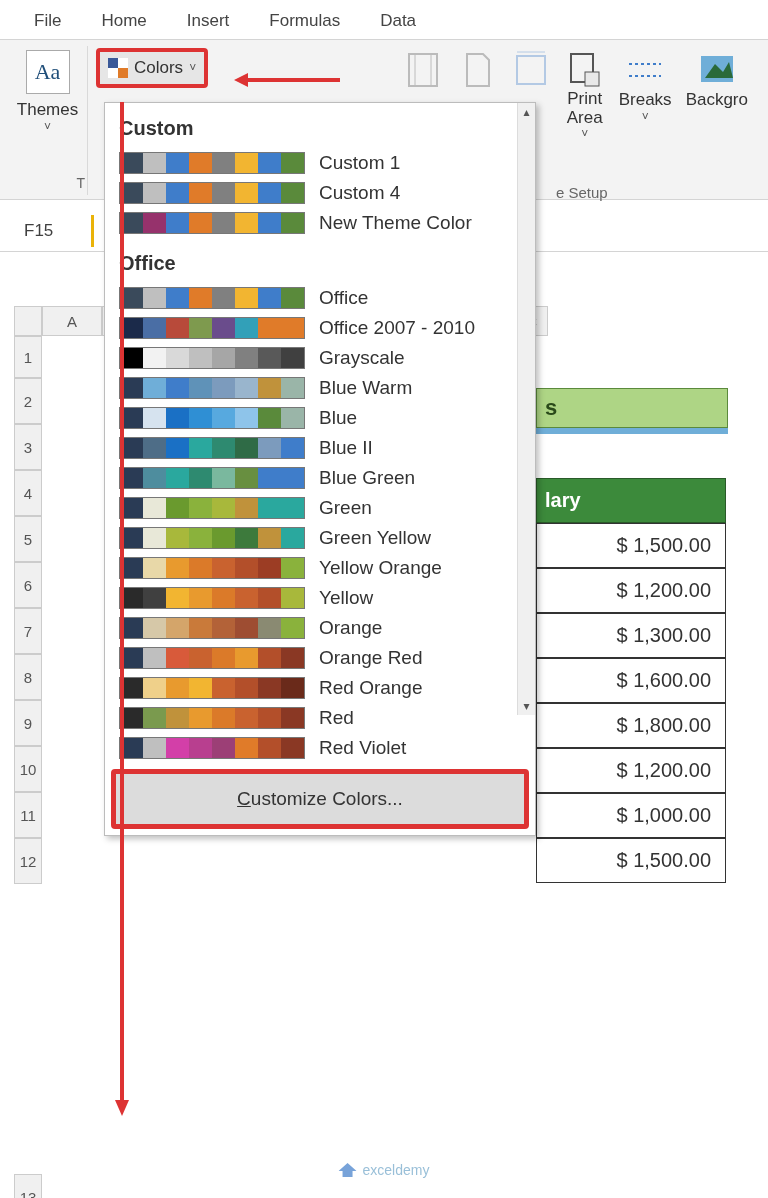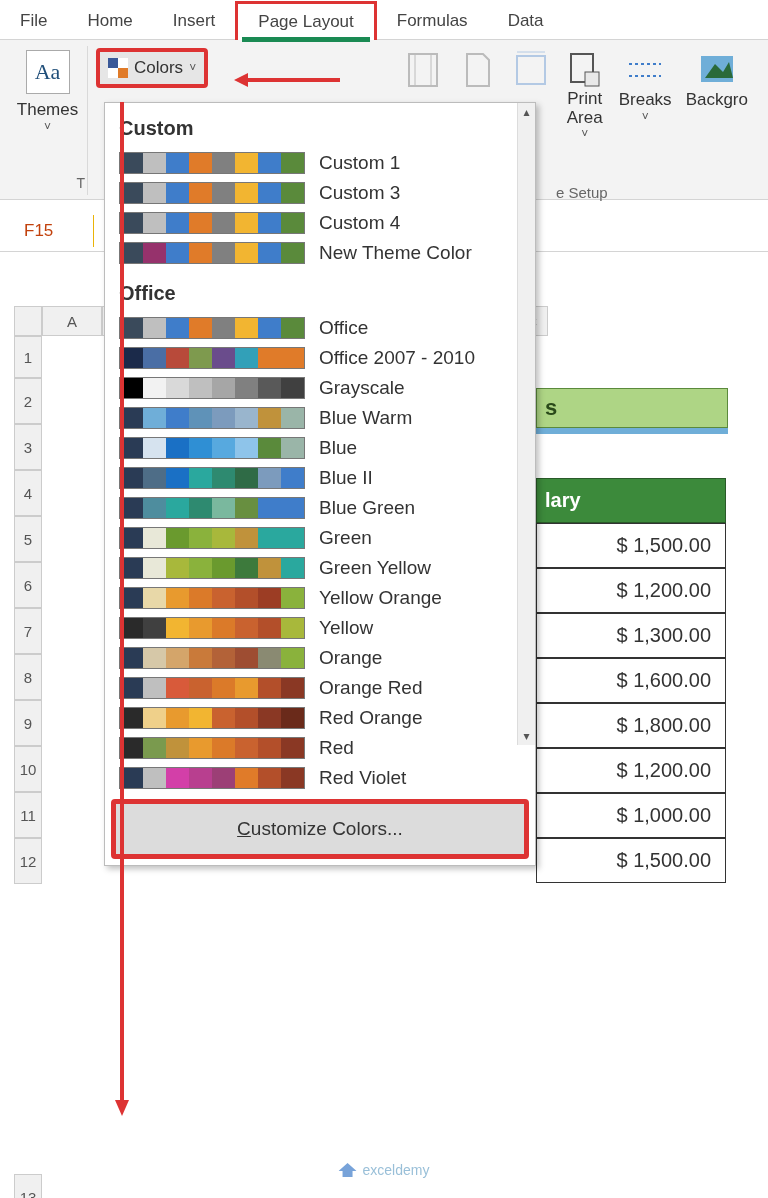--- a/index.html
+++ b/index.html
@@ -1,37 +1,37 @@
 <!DOCTYPE html>
 <html><head>
 <meta charset="utf-8">
 <style>
   * { box-sizing: border-box; }
   body { margin:0; font-family: "Segoe UI", Arial, sans-serif; background:#fff; font-size:17px; color:#333; overflow:hidden; width:768px; height:1198px; position:relative;}
-  .ribbon-tabs { display:flex; align-items:center; height:40px; padding:2px 0 0 0; background:#fff; border-bottom:1px solid #d4d4d4; }
+  .ribbon-tabs { display:flex; align-items:center; height:40px; padding:2px 0 0 14px; background:#fff; border-bottom:1px solid #d4d4d4; }
   .ribbon-tabs .tab { padding:8px 20px; cursor:pointer; color:#444; }
   .ribbon-tabs .tab.active { border:3px solid #d33; border-bottom:none; background:#fff; position:relative; }
   .ribbon-tabs .tab.active::after { content:""; position:absolute; left:4px; right:4px; bottom:-2px; height:5px; background:#1a8a53; }
   .ribbon { display:flex; background:#f3f3f3; border-bottom:1px solid #d4d4d4; padding:6px 8px 4px 8px; height:160px; gap:4px;}
   .group { display:flex; flex-direction:column; align-items:center; border-right:1px solid #d9d9d9; padding:0 6px; position:relative;}
   .group-label { font-size:14px; color:#666; margin-top:auto; padding-bottom:4px;}
   .big-btn { display:flex; flex-direction:column; align-items:center; padding:4px 6px; cursor:pointer;}
   .big-btn .icon-box { width:44px; height:44px; border:1px solid #aaa; display:flex; align-items:center; justify-content:center; background:#fff; margin-bottom:6px;}
   .big-btn .icon-box .aa { font-family: Georgia, serif; font-size:22px; color:#1f4e79; }
   .colors-btn { display:flex; align-items:center; gap:6px; border:4px solid #d33; border-radius:4px; padding:4px 8px; background:#e6e6e6; cursor:pointer; height:40px;}
   .colors-icon { width:20px; height:20px; display:grid; grid-template-columns:1fr 1fr; grid-template-rows:1fr 1fr;}
   .colors-icon div:nth-child(1){background:#3b5998;}
   .colors-icon div:nth-child(2){background:#fff;}
   .colors-icon div:nth-child(3){background:#fff;}
   .colors-icon div:nth-child(4){background:#e07b29;}
   .caret { font-size:12px; color:#555;}
   .svgicon { width:40px; height:40px; }
 
   .namebox-row { display:flex; align-items:center; border-bottom:1px solid #d4d4d4; height:42px; background:#fff;}
-  .namebox { width:80px; padding:6px 10px; border-right:1px solid #eab308; color:#c2410c;}
+  .namebox { width:80px; padding:6px 10px; border-right:3px solid #eab308; color:#404040;}
   .rowhdrs { display:flex; flex-direction:column;}
   .corner  { width:28px; height:30px; background:#f0f0f0; border:1px solid #ccc;}
   .colhdrs { display:flex;}
   .colh { width:60px; height:30px; background:#f0f0f0; border:1px solid #ccc; display:flex; align-items:center; justify-content:center; font-size:15px; color:#555;}
   .colh.wide { width:220px;}
   .rowh { width:28px; height:46px; background:#f0f0f0; border:1px solid #ccc; display:flex; align-items:center; justify-content:center; font-size:15px; color:#555;}
   .hcell { background:#3c8a3b; color:#fff; font-weight:600; padding:10px 14px; border:1px solid #2a5a29; font-size:20px;}
   .dcell { border:1px solid #333; padding:10px 14px; text-align:right; font-size:20px; background:#fff;}
   .salcol { width:190px;}
 
@@ -52,21 +52,20 @@
   .watermark { position:absolute; left:50%; bottom:20px; transform:translateX(-50%); font-size:14px; color:#6fa5c8; opacity:.7; display:flex; align-items:center; gap:6px; z-index:55;}
   .underline-custom { text-decoration:underline; text-decoration-color:#333;}
 </style>
 </head>
 <body>
 
 <div class="ribbon-tabs">
   <div class="tab">File</div>
   <div class="tab">Home</div>
   <div class="tab">Insert</div>
-  <div class="tab active">Page Layout</div>
   <div class="tab">Formulas</div>
   <div class="tab">Data</div>
 </div>
 
 <div class="ribbon">
   <div class="group" style="width:80px;">
     <div class="big-btn">
       <div class="icon-box">
           <span class="aa">Aa</span>
         </div>
@@ -211,33 +210,20 @@
           <div class="swatches">
             <div style="background: rgb(58, 74, 91);"></div>
             <div style="background: rgb(191, 191, 191);"></div>
             <div style="background: rgb(63, 125, 202);"></div>
             <div style="background: rgb(224, 123, 41);"></div>
             <div style="background: rgb(128, 128, 128);"></div>
             <div style="background: rgb(242, 181, 49);"></div>
             <div style="background: rgb(63, 125, 202);"></div>
             <div style="background: rgb(90, 138, 59);"></div>
           </div>
-          <div class="dd-label">Custom 3</div>
-        </div>
-        <div class="dd-item">
-          <div class="swatches">
-            <div style="background: rgb(58, 74, 91);"></div>
-            <div style="background: rgb(191, 191, 191);"></div>
-            <div style="background: rgb(63, 125, 202);"></div>
-            <div style="background: rgb(224, 123, 41);"></div>
-            <div style="background: rgb(128, 128, 128);"></div>
-            <div style="background: rgb(242, 181, 49);"></div>
-            <div style="background: rgb(63, 125, 202);"></div>
-            <div style="background: rgb(90, 138, 59);"></div>
-          </div>
           <div class="dd-label">Custom 4</div>
         </div>
         <div class="dd-item">
           <div class="swatches">
             <div style="background: rgb(58, 74, 91);"></div>
             <div style="background: rgb(150, 50, 108);"></div>
             <div style="background: rgb(63, 125, 202);"></div>
             <div style="background: rgb(224, 123, 41);"></div>
             <div style="background: rgb(128, 128, 128);"></div>
             <div style="background: rgb(242, 181, 49);"></div>

